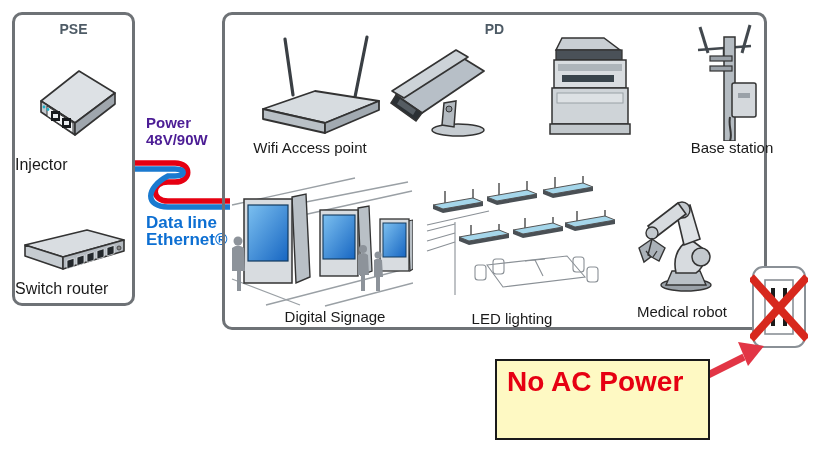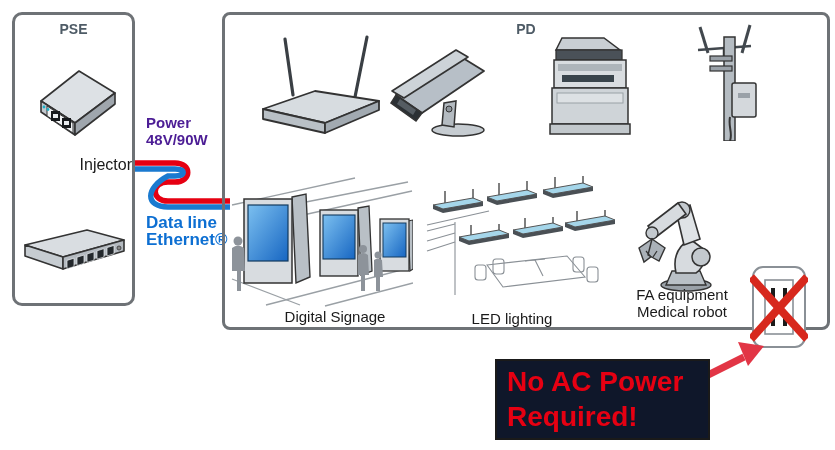--- a/index.html
+++ b/index.html
@@ -1,41 +1,41 @@
 <!DOCTYPE html>
 <html><head>
 <meta charset="utf-8">
 <style>
   * { margin:0; padding:0; box-sizing:border-box; }
   body { font-family:"Liberation Sans", sans-serif; background:#fff; }
   #canvas { position:relative; width:835px; height:450px; background:#fff; overflow:hidden; }
 
   .panel { position:absolute; border:3px solid #6e7276; border-radius:10px; background:transparent; }
   #pse-box { left:12px; top:12px; width:123px; height:294px; }
-  #pd-box  { left:222px; top:12px; width:608px; height:318px;border-radius:8px; }
+  #pd-box  { left:222px; top:12px; width:545px; height:318px; }
 
   .panel-title { position:absolute; top:6px; left:0; width:100%; text-align:center;
                  font-size:14px; font-weight:bold; color:#4e5b66; }
 
   .dev-label { position:absolute; font-size:15px; color:#1a1a1a; text-align:center; width:150px; line-height:17px; }
-  .pse-label { position:absolute; font-size:16px; color:#1a1a1a; text-align:right; width:100%;padding-left:16px; }
+  .pse-label { position:absolute; font-size:16px; color:#1a1a1a; text-align:left; width:100%; }
 
   .figure { position:absolute; }
 
   #power-label { position:absolute; left:146px; top:114px; font-size:15px; font-weight:bold;
                  color:#4c1d95; line-height:17px; }
   #data-label  { position:absolute; left:146px; top:214px; font-size:17px; font-weight:bold;
                  color:#0d6fd2; line-height:17px; }
 
   #cable-svg   { position:absolute; left:130px; top:150px; }
   #outlet-wrap { position:absolute; left:750px; top:264px; }
   #arrow-wrap  { position:absolute; left:698px; top:340px; }
 
   #annotation-box { position:absolute; left:495px; top:359px; width:215px; height:81px;
-                    border:2px solid #1a1a1a; background:#0f172a; padding:3px 10px; }
+                    border:2px solid #1a1a1a; background:#fef9c3; padding:3px 10px; }
   #annotation-box .ann-line { display:block; font-size:28px; font-weight:bold; color:#e60012; line-height:35px; }
 </style>
 </head>
 <body>
 
 <div id="canvas">
 
   <svg id="cable-svg" width="102" height="72" viewBox="0 0 102 72">
     <path d="M2,13 H45 C62,13 62,32 45,32 H38 C21,32 21,51 38,51 H100" fill="none" stroke="#e60012" stroke-width="5.5"></path>
     <path d="M2,19 H45 C56,19 56,26 45,26 H38 C15,38 15,57 38,57 H100" fill="none" stroke="#1a7ad0" stroke-width="5.5"></path>
@@ -68,20 +68,21 @@
       </g>
       <g fill="#23282c" stroke="#eef1f3" stroke-width="0.7">
         <polygon points="46,33.4 53,31.2 53,39.6 46,41.8"></polygon>
         <polygon points="56,30.2 63,28.0 63,36.4 56,38.6"></polygon>
         <polygon points="66,27.0 73,24.8 73,33.2 66,35.4"></polygon>
         <polygon points="76,23.8 83,21.6 83,30.0 76,32.2"></polygon>
         <polygon points="86,20.6 93,18.4 93,26.8 86,29.0"></polygon>
       </g>
       <circle cx="98" cy="21" r="2" fill="#888" stroke="#333" stroke-width="0.8"></circle>
     </svg>
+    <div class="pse-label" style="top:265px">Switch router</div>
   </div>
 
   <div id="power-label">
     <span>Power</span><br>
     <span>48V/90W</span>
   </div>
   <div id="data-label">
     <span>Data line</span><br>
     <span>Ethernet®</span>
   </div>
@@ -91,20 +92,21 @@
 
     <svg class="figure" style="left:32px;top:18px" width="128" height="105" viewBox="0 0 128 105">
       <path d="M36,62 L28,6" stroke="#3a3f44" stroke-width="3.2" stroke-linecap="round" fill="none"></path>
       <path d="M98,64 L110,4" stroke="#3a3f44" stroke-width="3.2" stroke-linecap="round" fill="none"></path>
       <g stroke="#333" stroke-width="1.8" stroke-linejoin="round">
         <polygon points="6,76 58,58 122,68 68,90" fill="#d7dce0"></polygon>
         <polygon points="6,76 68,90 68,100 6,86" fill="#b9c0c6"></polygon>
         <polygon points="68,90 122,68 122,77 68,100" fill="#a2aab1"></polygon>
       </g>
     </svg>
+    <div class="dev-label" style="left:10px;top:124px">Wifi Access point</div>
 
     <svg class="figure" style="left:163px;top:30px" width="110" height="95" viewBox="0 0 110 95">
       <ellipse cx="70" cy="85" rx="26" ry="6" fill="#c6ccd1" stroke="#333" stroke-width="1.5"></ellipse>
       <polygon points="56,58 68,56 66,82 54,80" fill="#b4bbc1" stroke="#333" stroke-width="1.5"></polygon>
       <circle cx="61" cy="64" r="3" fill="#8f969c" stroke="#333" stroke-width="1"></circle>
       <polygon points="8,50 70,10 96,26 34,68" fill="#b7bfc7" stroke="#333" stroke-width="1.8" stroke-linejoin="round"></polygon>
       <polygon points="4,46 68,5 80,12 16,53" fill="#cdd3d8" stroke="#333" stroke-width="1.6" stroke-linejoin="round"></polygon>
       <polygon points="8,50 34,68 28,76 3,58" fill="#2b3034" stroke="#333" stroke-width="1.5"></polygon>
       <polygon points="12,54 28,65 25,70 9,59" fill="#555c62"></polygon>
     </svg>
@@ -125,20 +127,21 @@
       <path d="M62,2 L54,30" stroke="#42484e" stroke-width="3" fill="none"></path>
       <path d="M10,27 L63,23" stroke="#42484e" stroke-width="2.5" fill="none"></path>
       <path d="M36,25 L36,34" stroke="#42484e" stroke-width="2.5" fill="none"></path>
       <rect x="36" y="14" width="11" height="104" fill="#b5bcc2" stroke="#333" stroke-width="1.5"></rect>
       <rect x="22" y="33" width="22" height="5" fill="#9aa1a8" stroke="#333" stroke-width="1.2"></rect>
       <rect x="22" y="43" width="22" height="5" fill="#9aa1a8" stroke="#333" stroke-width="1.2"></rect>
       <rect x="44" y="60" width="24" height="34" rx="2" fill="#d4d8dc" stroke="#333" stroke-width="1.5"></rect>
       <rect x="50" y="70" width="12" height="5" fill="#9aa1a8"></rect>
       <path d="M42,94 C40,104 45,110 42,118" stroke="#333" stroke-width="2" fill="none"></path>
     </svg>
+    <div class="dev-label" style="left:432px;top:124px">Base station</div>
 
     <svg class="figure" style="left:5px;top:160px" width="183" height="132" viewBox="0 0 183 132">
       <defs>
         <linearGradient id="scr" x1="0" y1="0" x2="1" y2="1">
           <stop offset="0" stop-color="#7cc0f0"></stop>
             <stop offset="1" stop-color="#1766c2"></stop>
         </linearGradient>
       </defs>
       <g stroke="#9aa0a5" stroke-width="1.3" fill="none">
         <path d="M2,30 L125,3"></path>
@@ -236,21 +239,21 @@
       <circle cx="79" cy="64" r="9" fill="#c3c9ce" stroke="#333" stroke-width="1.5"></circle>
       <polygon points="62,52 54,18 68,12 78,46" fill="#dfe3e6" stroke="#333" stroke-width="1.6"></polygon>
       <circle cx="60" cy="17" r="8" fill="#c3c9ce" stroke="#333" stroke-width="1.5"></circle>
       <polygon points="56,10 26,33 34,44 64,21" fill="#d7dbdf" stroke="#333" stroke-width="1.6"></polygon>
       <circle cx="30" cy="40" r="6" fill="#c3c9ce" stroke="#333" stroke-width="1.4"></circle>
       <polygon points="30,46 17,55 22,69 34,60" fill="#aab1b8" stroke="#333" stroke-width="1.4"></polygon>
       <polygon points="30,46 43,55 37,68 26,62" fill="#aab1b8" stroke="#333" stroke-width="1.4"></polygon>
       <path d="M24,58 L29,64 M35,58 L31,64" stroke="#333" stroke-width="1.2" fill="none"></path>
     </svg>
     <div class="dev-label" style="left:382px;top:271px">
-      <span>FA equipment</span><br>
+      <br>
       <span>Medical robot</span>
     </div>
   </div>
 
   <svg id="outlet-wrap" width="58" height="86" viewBox="0 0 58 86">
     <rect x="3" y="3" width="52" height="80" rx="10" fill="#fff" stroke="#8a9096" stroke-width="2"></rect>
     <rect x="15" y="16" width="28" height="54" fill="#fff" stroke="#8a9096" stroke-width="1.6"></rect>
     <g fill="#1a1a1a">
       <rect x="21" y="24" width="4" height="11"></rect>
         <rect x="33" y="24" width="4" height="11"></rect>
@@ -263,16 +266,15 @@
     </g>
   </svg>
 
   <svg id="arrow-wrap" width="68" height="42" viewBox="0 0 68 42">
     <path d="M4,38 L46,17" stroke="#e23545" stroke-width="7" fill="none"></path>
     <polygon points="40,2 66,6 50,26" fill="#e23545"></polygon>
   </svg>
 
   <div id="annotation-box">
     <span class="ann-line">No AC Power</span>
-    <span class="ann-line">Required!</span>
   </div>
 
 </div>
 
 </body></html>

